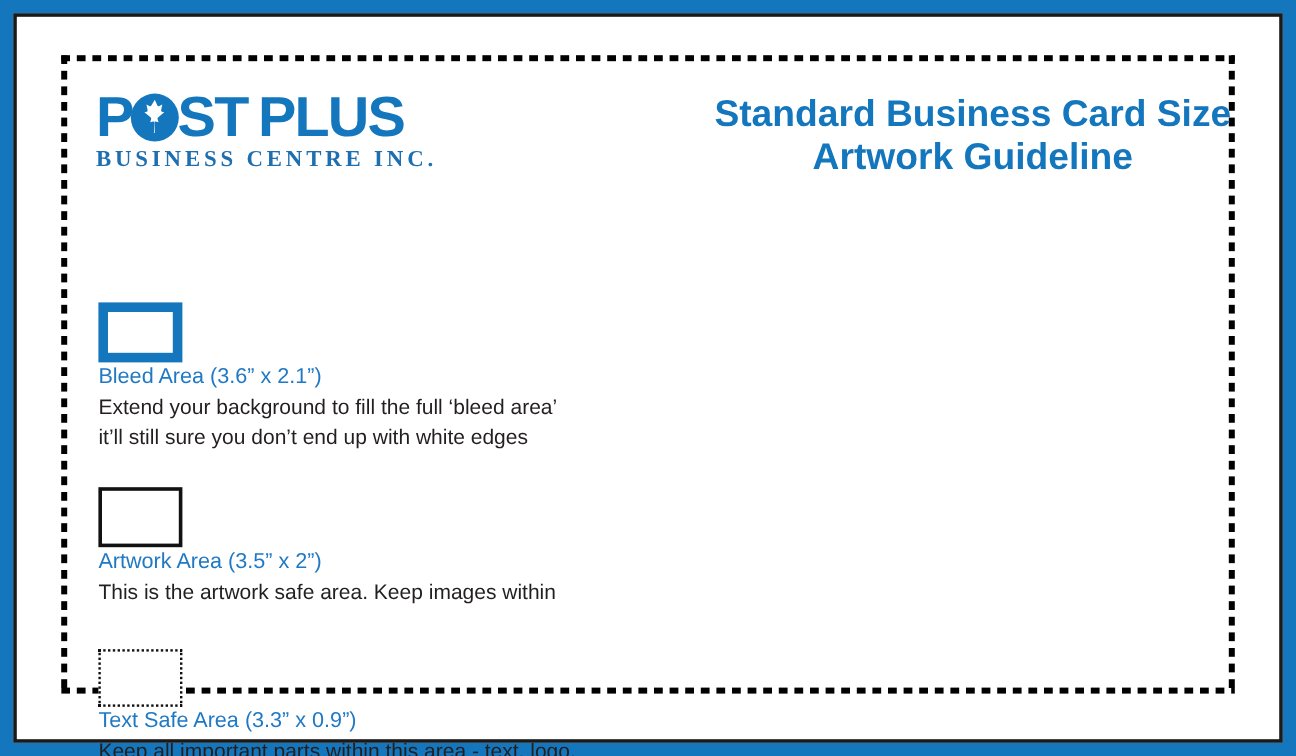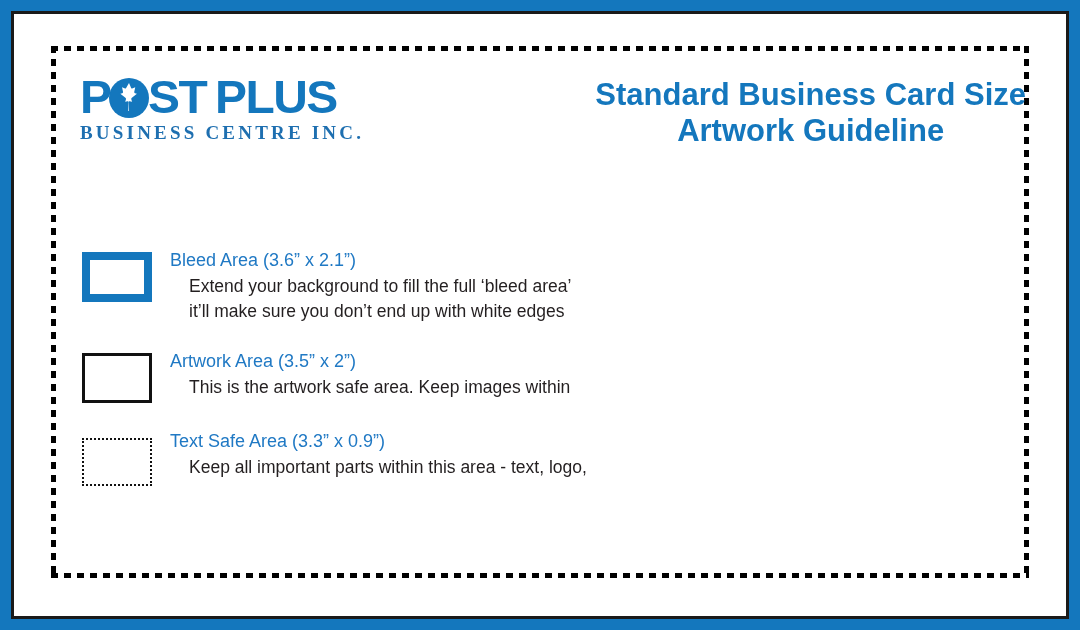--- a/index.html
+++ b/index.html
@@ -144,20 +144,21 @@
   #legend {
     position: absolute;
     left: 18px;
     top: 190px;
     width: 620px;
   }
   .legend-row {
     display: flex;
     align-items: flex-start;
     margin-bottom: 27px;
+    flex-direction: column;
   }
   .legend-row:last-child { margin-bottom: 0; }
 
   .swatch {
     flex: 0 0 auto;
     width: 70px;
     height: 50px;
     box-sizing: border-box;
     background: #ffffff;
     margin-right: 18px;
@@ -178,21 +179,20 @@
     font-size: 18px;
     line-height: 23px;
     color: #2079C4;
     margin-bottom: 2px;
   }
   .legend-body {
     font-family: "Liberation Sans", sans-serif;
     font-size: 17.5px;
     line-height: 24.5px;
     color: #231F20;
-    margin-left: 19px;
   }
   .legend-body div { white-space: nowrap; }
 </style>
 </head>
 <body>
 
 <div id="page">
   <div id="keyline">
 
     <div id="dashed-area">
@@ -225,21 +225,21 @@
       </div>
 
       <div id="legend">
 
         <div class="legend-row">
           <div class="swatch swatch-bleed"></div>
           <div class="legend-text">
             <div class="legend-heading">Bleed Area (3.6” x 2.1”)</div>
             <div class="legend-body">
               <div>Extend your background to fill the full ‘bleed area’</div>
-              <div>it’ll make sure you don’t end up with white edges</div>
+              <div>it’ll still sure you don’t end up with white edges</div>
             </div>
           </div>
         </div>
 
         <div class="legend-row">
           <div class="swatch swatch-artwork"></div>
           <div class="legend-text">
             <div class="legend-heading">Artwork Area (3.5” x 2”)</div>
             <div class="legend-body">
               <div>This is the artwork safe area. Keep images within</div>

